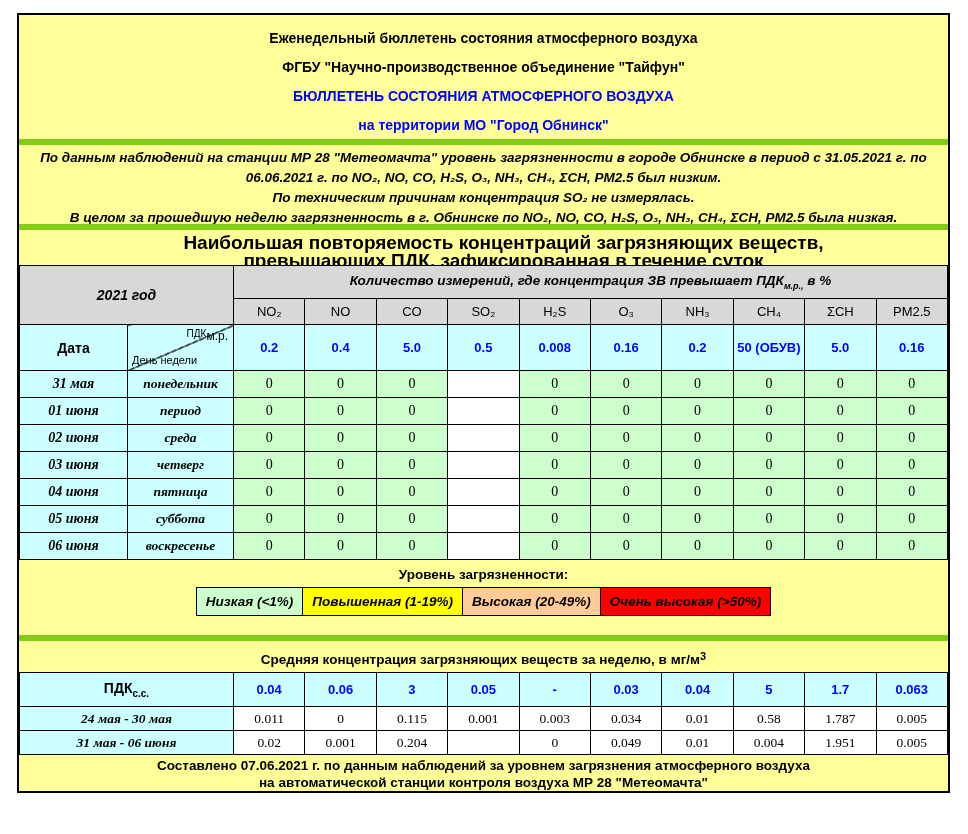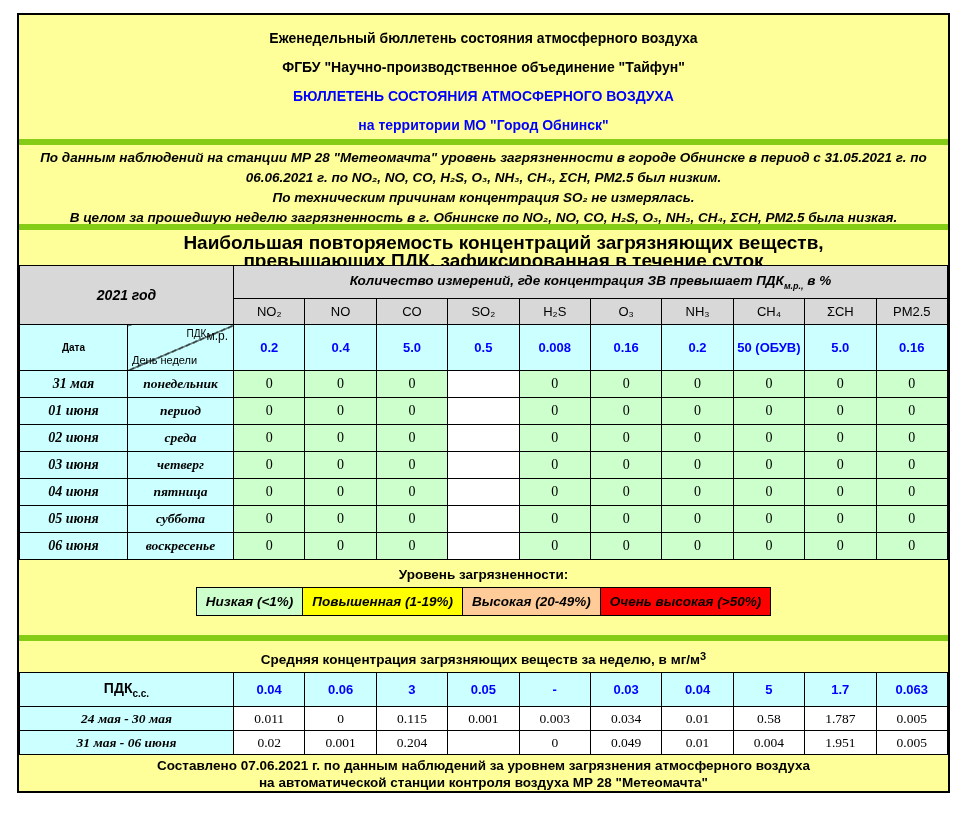--- a/index.html
+++ b/index.html
@@ -28,21 +28,21 @@
   .b-t1title div{line-height:18px;font-weight:bold;font-size:19px;padding-left:40px;}
 
   table{border-collapse:collapse;width:100%;table-layout:fixed;background:#fff;}
   td{border:1px solid #000;padding:0;text-align:center;vertical-align:middle;overflow:hidden;}
   .c{font-size:13px;}
 
   .year{background:#D8D8D8;font-weight:bold;font-style:italic;font-size:14px;}
   .measure{background:#D8D8D8;font-weight:bold;font-style:italic;font-size:13.5px;}
   .measure sub{font-size:9px;}
   .chem{background:#D8D8D8;font-size:13px;font-weight:normal;}
-  .dateh{background:#CCFFFF;font-weight:bold;font-size:10px;}
+  .dateh{background:#CCFFFF;font-weight:bold;font-size:14px;}
   .diag{
     background:
       linear-gradient(to bottom right,
         rgba(0,0,0,0) calc(50% - 0.6px), #000 calc(50% - 0.6px),
         #000 calc(50% + 0.6px), rgba(0,0,0,0) calc(50% + 0.6px)),
       #CCFFFF;
     position:relative;
   }
   .diag .dtop{position:absolute;top:3px;right:5px;font-size:10px;}
   .diag .dtop sub{font-size:12px;}

